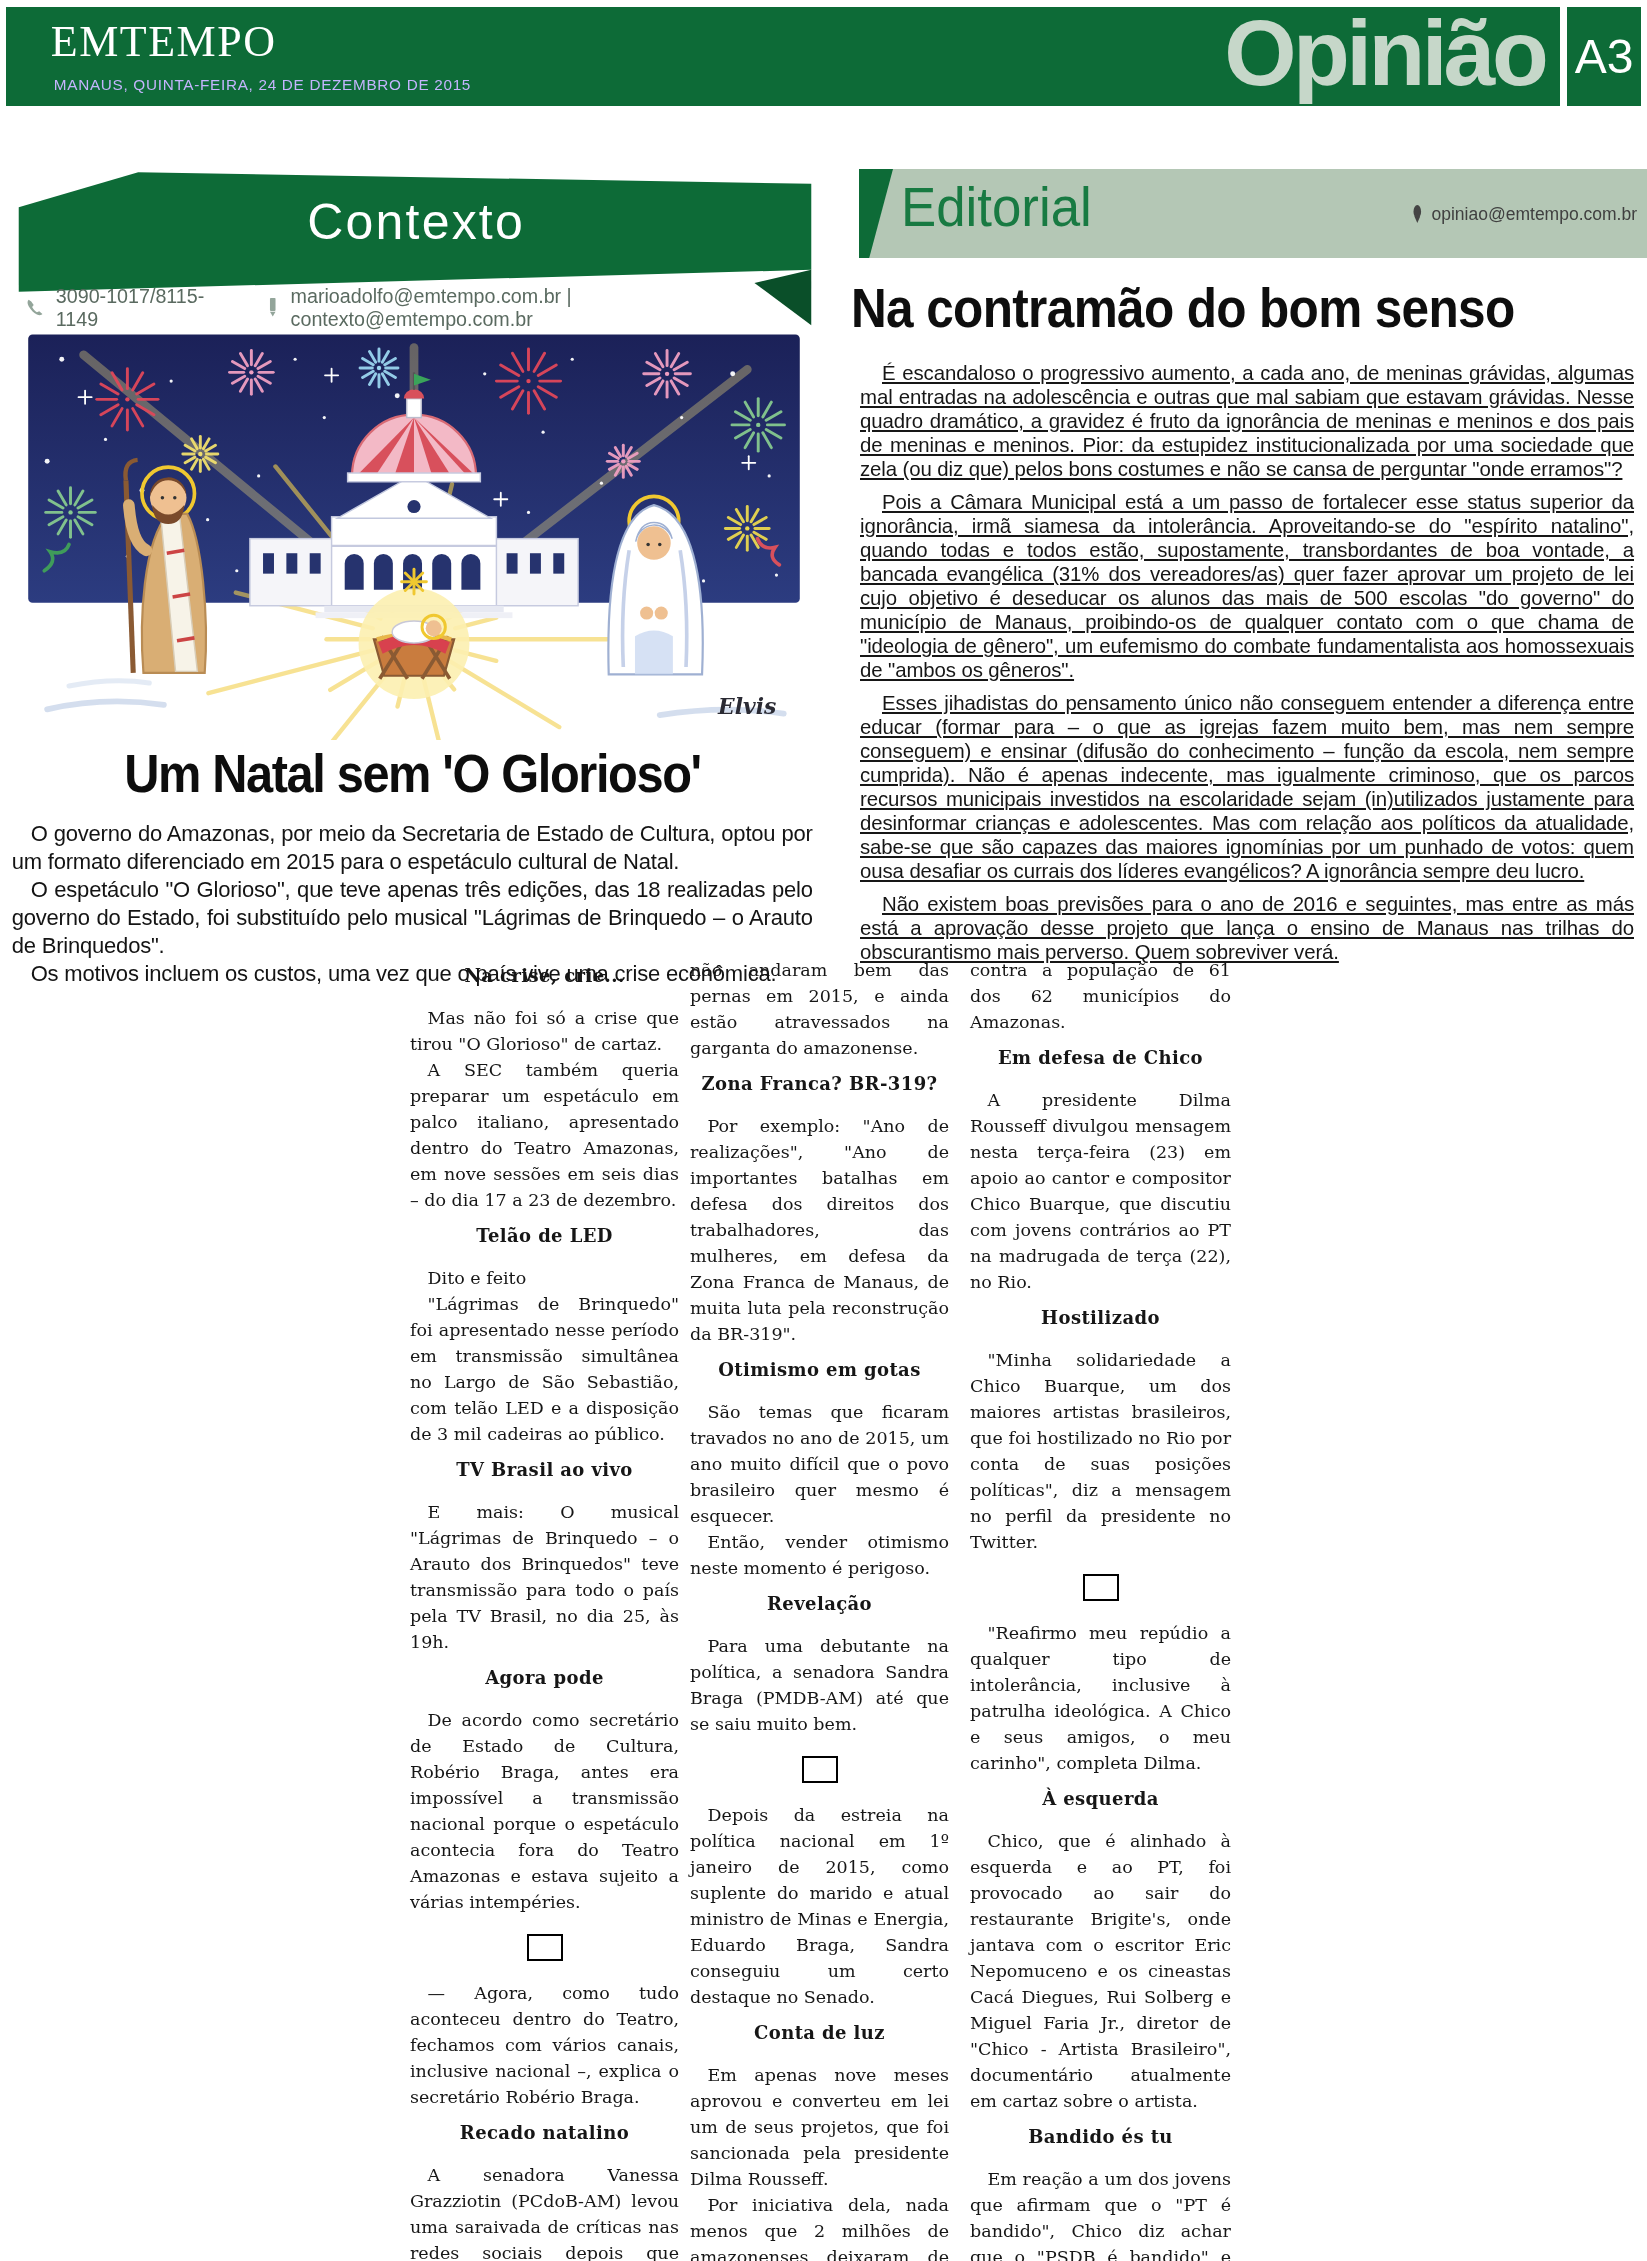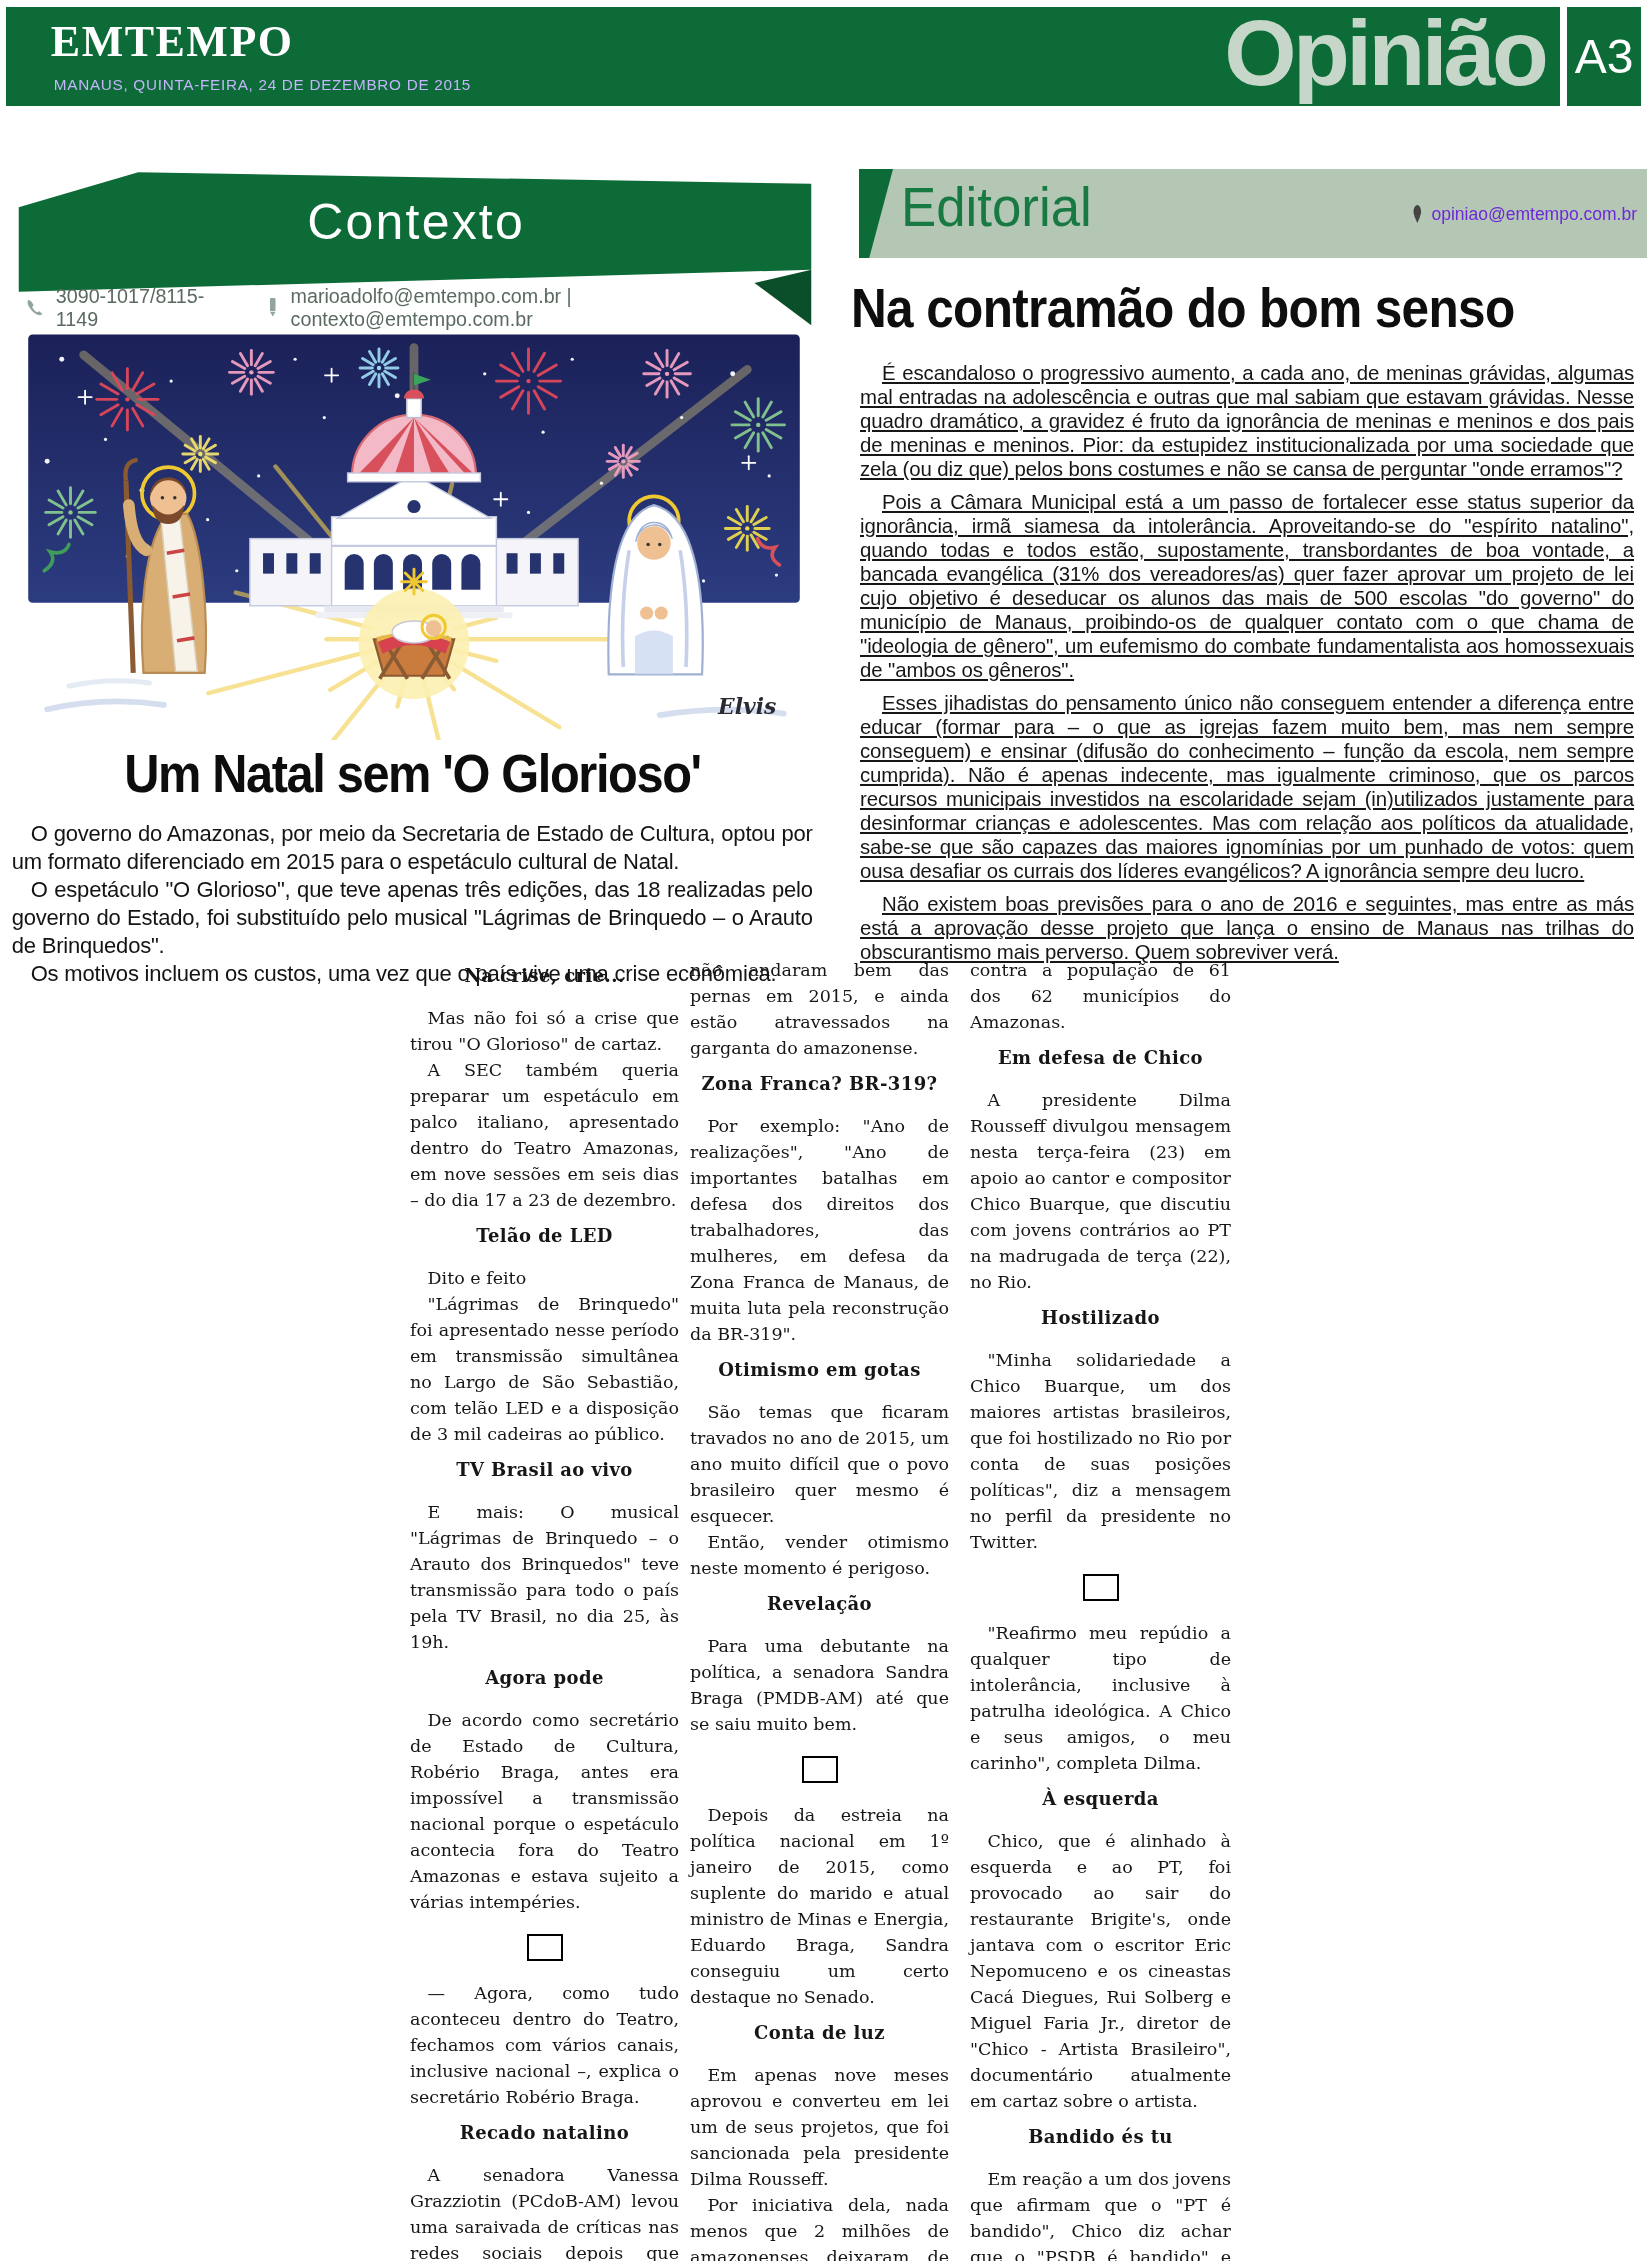--- a/index.html
+++ b/index.html
@@ -1,40 +1,40 @@
 <!DOCTYPE html>
 <html lang="pt" style="font-size:11.7px"><head>
 <meta charset="utf-8">
 <style>
   html,body{margin:0;padding:0;}
   body{width:1648px;height:2261px;position:relative;background:#fff;font-family:"Liberation Sans",sans-serif;overflow:hidden;}
   .abs{position:absolute;}
   
   #masthead{left:5.8px;top:7.3px;width:1554px;height:99px;background:#0d6b37;}
-  #brand{left:45px;top:8.8px;font-family:"Liberation Serif",serif;font-weight:700;font-size:44px;color:#fff;letter-spacing:1.5px;}
+  #brand{left:45px;top:8.8px;font-family:"Liberation Serif",serif;font-weight:400;font-size:44px;color:#fff;letter-spacing:1.5px;}
   #dateline{left:48px;top:69px;font-size:15.3px;color:#c4b5fd;letter-spacing:0.7px;}
   #opiniao{right:14.6px;top:-5.8px;font-size:93px;font-weight:700;color:#c6d7c9;letter-spacing:-3.6px;line-height:1.1;}
   #a3box{left:1567px;top:7.3px;width:74px;height:99px;background:#0d6b37;display:flex;align-items:center;justify-content:center;font-size:48px;color:#fff;}
   
   #ctx-banner{left:14.6px;top:162px;width:800px;height:169px;}
   #ctx-banner svg{position:absolute;left:0;top:0;}
   #ctx-title{position:absolute;left:44px;top:31px;width:715px;text-align:center;font-size:50px;color:#fff;letter-spacing:2.2px;font-weight:400;}
   #contact{left:25px;top:292px;width:775px;height:31px;display:flex;align-items:center;gap:8.8px;font-size:19.7px;color:#5a6a60;}
   #contact .sep{width:7.3px;}
   
   #illus-wrap{left:18px;top:330px;width:792px;height:410px;}
   
   #ctx-headline{left:11px;top:743px;width:803px;text-align:center;font-size:53px;font-weight:700;letter-spacing:-1.5px;color:#0d0d0d;transform:scaleX(.92);transform-origin:center top;white-space:nowrap;}
   #intro{left:11.7px;top:820px;width:801px;font-size:22px;line-height:28px;text-align:justify;color:#141414;letter-spacing:-0.2px;}
   .intro-p{margin:0;text-indent:19px;}
   
   #ed-banner{left:851px;top:169px;width:791px;height:89px;background:#b4c7b5;margin-left:8px;}
   #ed-stripe{position:absolute;left:0;top:0;width:39px;height:89px;background:#0d6b37;clip-path:polygon(0 0,34px 0,10.2px 100%,0 100%);}
   #ed-title{position:absolute;left:42px;top:5.8px;font-size:55px;color:#187a42;font-weight:400;transform:scaleX(.96);transform-origin:left top;}
-  #ed-mail{position:absolute;right:13px;top:35px;display:flex;align-items:center;gap:7.3px;font-size:17.5px;color:#6d28d9;}
+  #ed-mail{position:absolute;right:13px;top:35px;display:flex;align-items:center;gap:7.3px;font-size:17.5px;color:#404040;}
   #ed-headline{left:851px;top:276px;width:795px;font-size:55px;font-weight:800;letter-spacing:-0.7px;color:#0e0e0e;transform:scaleX(.9);transform-origin:left top;white-space:nowrap;}
   #edbody{left:851px;top:352px;width:792px;font-size:20.4px;line-height:24px;text-align:justify;color:#161616;letter-spacing:-0.1px;}
   .edp{margin:9px;text-indent:22px;text-decoration:underline;}
   
   .newscol{position:absolute;top:957px;font-family:"DejaVu Serif",serif;font-size:17.5px;line-height:26px;text-align:justify;color:#161616;}
   #col1{left:410px;width:269px;}
   #col2{left:690px;width:259px;}
   #col3{left:970px;width:261px;}
   .colp{margin:0;text-indent:17.5px;}
   .colp.cont{text-indent:0;}

